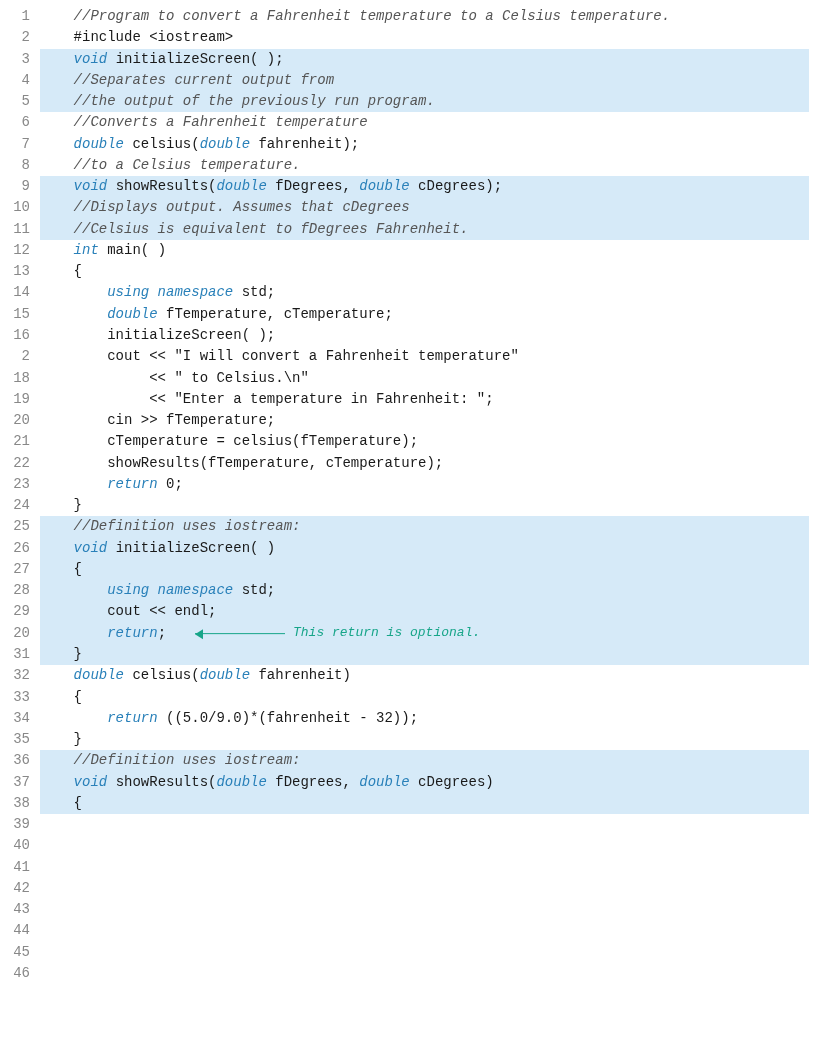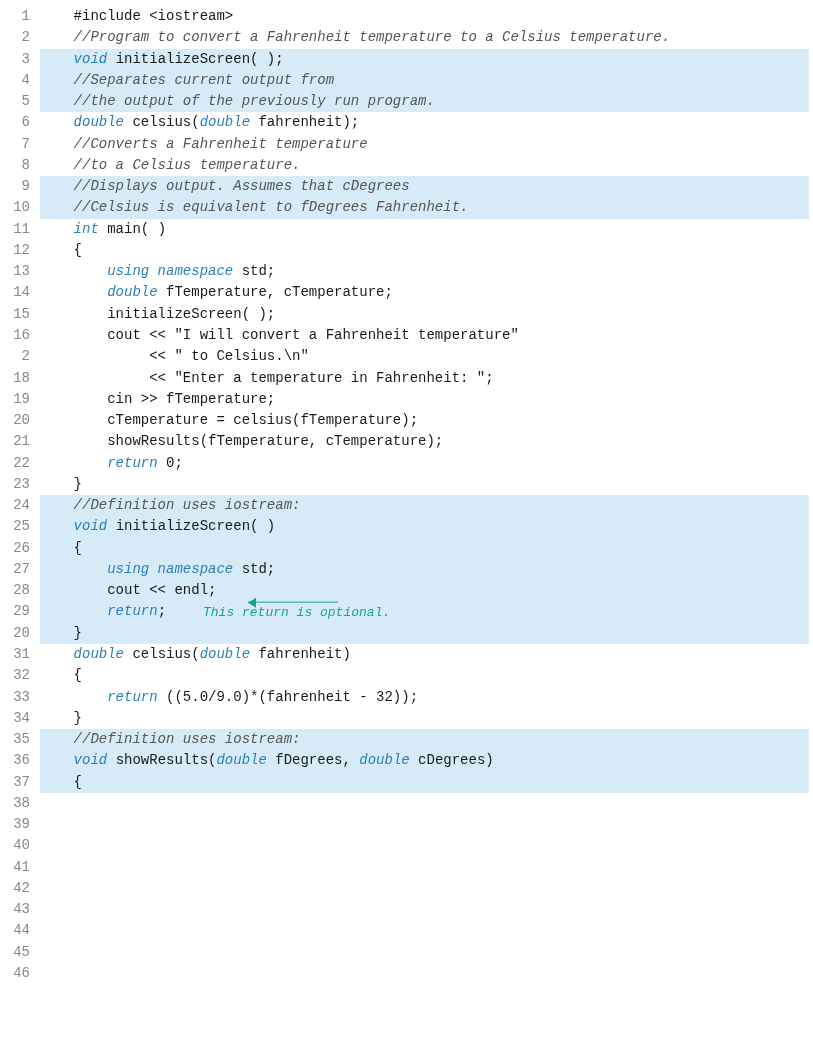--- a/index.html
+++ b/index.html
@@ -119,31 +119,32 @@
       <span class="line-number">39</span>
       <span class="line-number">40</span>
       <span class="line-number">41</span>
       <span class="line-number">42</span>
       <span class="line-number">43</span>
       <span class="line-number">44</span>
       <span class="line-number">45</span>
       <span class="line-number">46</span>
     </div>
   <div class="code-area" id="code-area">
+      <span class="code-line"><span class="cm">    //Program to convert a Fahrenheit temperature to a Celsius temperature.</span></span>
       <span class="code-line"><span class="normal">    #include &lt;iostream&gt;</span></span>
-      <span class="code-line"><span class="cm">    //Program to convert a Fahrenheit temperature to a Celsius temperature.</span></span>
       <span class="code-line"><span class="normal"></span></span>
       <span class="code-line highlight-blue"><span class="kw">    void </span><span class="normal">initializeScreen( );</span></span>
       <span class="code-line highlight-blue"><span class="cm">    //Separates current output from</span></span>
       <span class="code-line highlight-blue"><span class="cm">    //the output of the previously run program.</span></span>
       <span class="code-line"><span class="normal"></span></span>
+      <span class="code-line"><span class="cm">    //Converts a Fahrenheit temperature</span></span>
       <span class="code-line"><span class="kw">    double </span><span class="normal">celsius(</span><span class="param">double </span><span class="normal">fahrenheit);</span></span>
-      <span class="code-line"><span class="cm">    //Converts a Fahrenheit temperature</span></span>
       <span class="code-line"><span class="cm">    //to a Celsius temperature.</span></span>
       <span class="code-line"><span class="normal"></span></span>
+      <span class="code-line highlight-blue"><span class="kw">    void </span><span class="normal">showResults(</span><span class="param">double </span><span class="normal">fDegrees, </span><span class="param">double </span><span class="normal">cDegrees);</span></span>
       <span class="code-line highlight-blue"><span class="cm">    //Displays output. Assumes that cDegrees</span></span>
       <span class="code-line highlight-blue"><span class="cm">    //Celsius is equivalent to fDegrees Fahrenheit.</span></span>
       <span class="code-line"><span class="normal"></span></span>
       <span class="code-line"><span class="kw">    int </span><span class="normal">main( )</span></span>
       <span class="code-line"><span class="normal">    {</span></span>
       <span class="code-line"><span class="kw">        using namespace </span><span class="normal">std;</span></span>
       <span class="code-line"><span class="kw">        double </span><span class="normal">fTemperature, cTemperature;</span></span>
       <span class="code-line"><span class="normal"></span></span>
       <span class="code-line"><span class="normal">        initializeScreen( );</span></span>
       <span class="code-line"><span class="normal">        cout &lt;&lt; "I will convert a Fahrenheit temperature"</span></span>
@@ -155,21 +156,21 @@
       <span class="code-line"><span class="normal"></span></span>
       <span class="code-line"><span class="normal">        showResults(fTemperature, cTemperature);</span></span>
       <span class="code-line"><span class="kw">        return </span><span class="normal">0;</span></span>
       <span class="code-line"><span class="normal">    }</span></span>
       <span class="code-line"><span class="normal"></span></span>
       <span class="code-line highlight-blue"><span class="cm">    //Definition uses iostream:</span></span>
       <span class="code-line highlight-blue"><span class="kw">    void </span><span class="normal">initializeScreen( )</span></span>
       <span class="code-line highlight-blue"><span class="normal">    {</span></span>
       <span class="code-line highlight-blue"><span class="kw">        using namespace </span><span class="normal">std;</span></span>
       <span class="code-line highlight-blue"><span class="normal">        cout &lt;&lt; endl;</span></span>
-      <span class="code-line highlight-blue"><span class="kw">        return</span><span class="normal">;</span><span style="position: absolute; left: 155px; top: 50%; transform: translateY(-50%); display: flex; align-items: center; pointer-events: none; flex-direction: column;"><span class="annotation-arrow-line"></span><span class="annotation-text">This return is optional.</span></span></span>
+      <span class="code-line highlight-blue"><span class="kw">        return</span><span class="normal">;</span><span style="position: absolute; left: 155px; top: 50%; transform: translateY(-50%); display: flex; align-items: center; pointer-events: none;"><span class="annotation-arrow-line"></span><span class="annotation-text">This return is optional.</span></span></span>
       <span class="code-line highlight-blue"><span class="normal">    }</span></span>
       <span class="code-line"><span class="kw">    double </span><span class="normal">celsius(</span><span class="param">double </span><span class="normal">fahrenheit)</span></span>
       <span class="code-line"><span class="normal">    {</span></span>
       <span class="code-line"><span class="kw">        return </span><span class="normal">((5.0/9.0)*(fahrenheit - 32));</span></span>
       <span class="code-line"><span class="normal">    }</span></span>
       <span class="code-line highlight-blue"><span class="cm">    //Definition uses iostream:</span></span>
       <span class="code-line highlight-blue"><span class="kw">    void </span><span class="normal">showResults(</span><span class="param">double </span><span class="normal">fDegrees, </span><span class="param">double </span><span class="normal">cDegrees)</span></span>
       <span class="code-line highlight-blue"><span class="normal">    {</span></span>
     </div>
 </div>

